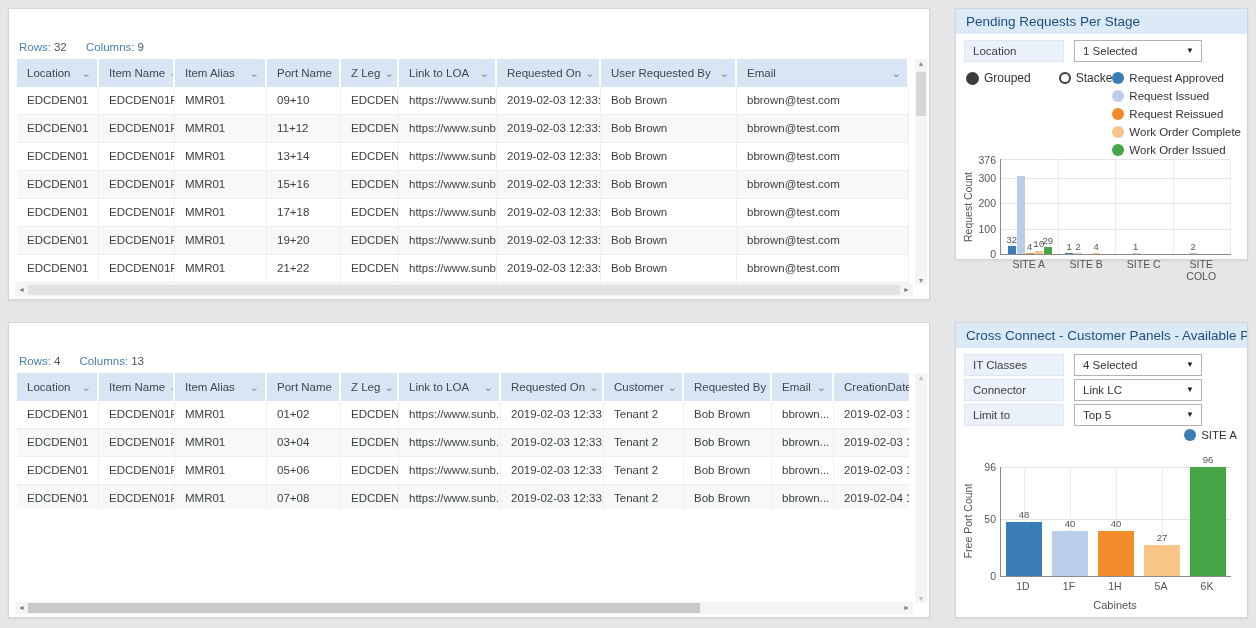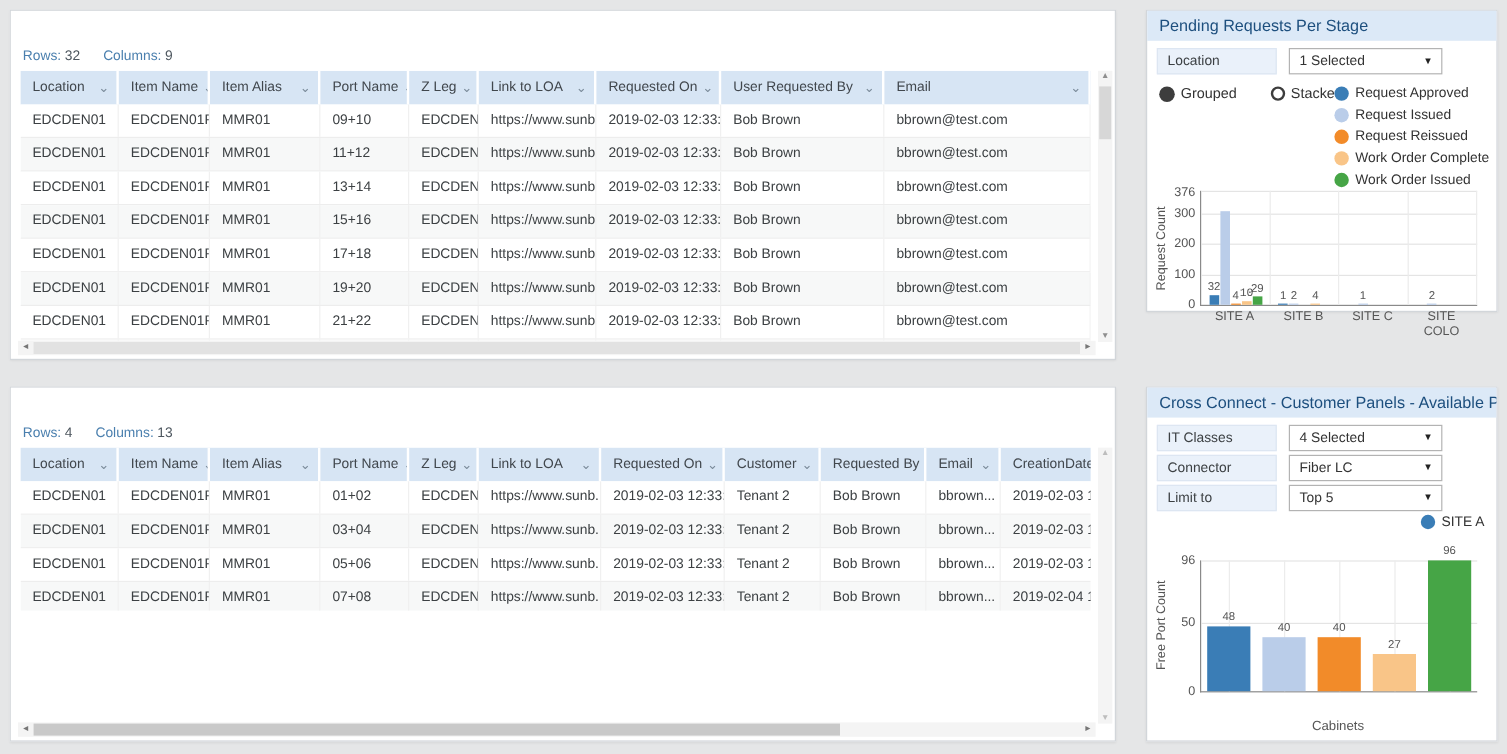--- a/index.html
+++ b/index.html
@@ -453,21 +453,21 @@
   <div class="filter-row" style="top:31px;">
     <div class="filter-label">IT Classes</div>
     <div class="filter-value">
       <span>4 Selected</span>
       <span class="filter-caret">▼</span>
     </div>
   </div>
   <div class="filter-row" style="top:56px;">
     <div class="filter-label">Connector</div>
     <div class="filter-value">
-      <span>Fiber LC</span>
+      <span>Link LC</span>
       <span class="filter-caret">▼</span>
     </div>
   </div>
   <div class="filter-row" style="top:81px;">
     <div class="filter-label">Limit to</div>
     <div class="filter-value">
       <span>Top 5</span>
       <span class="filter-caret">▼</span>
     </div>
   </div>
@@ -513,14 +513,21 @@
         </div>
       </div>
       <div class="vline" style="left: 207px;"></div>
       <div class="group" style="left: 184px; width: 46px;">
         <div class="bar-slot" style="width: 38px;">
           <div class="bar" style="width: 36px; height: 109px; background: rgb(70, 165, 70);"></div>
           <div class="bar-label" style="bottom: 111px;">96</div>
         </div>
       </div>
     </div>
+  <div class="xaxis" id="ports-xaxis" style="left:44px;top:254px;width:230px;height:16px;">
+      <div class="xcat" style="left: 0px; width: 46px;"><span>1D</span></div>
+      <div class="xcat" style="left: 46px; width: 46px;"><span>1F</span></div>
+      <div class="xcat" style="left: 92px; width: 46px;"><span>1H</span></div>
+      <div class="xcat" style="left: 138px; width: 46px;"><span>5A</span></div>
+      <div class="xcat" style="left: 184px; width: 46px;"><span>6K</span></div>
+    </div>
   <div class="xlabel" style="left:44px;top:276px;width:230px;">Cabinets</div>
 </section>
 
 </body></html>

